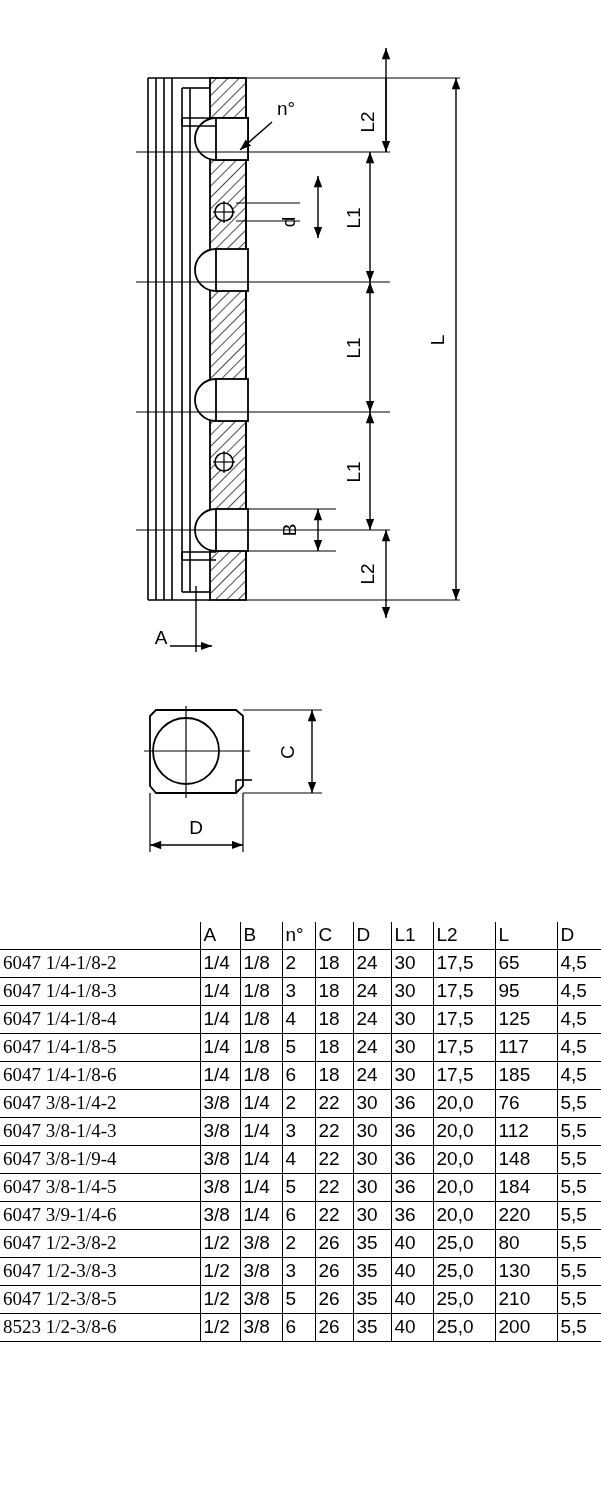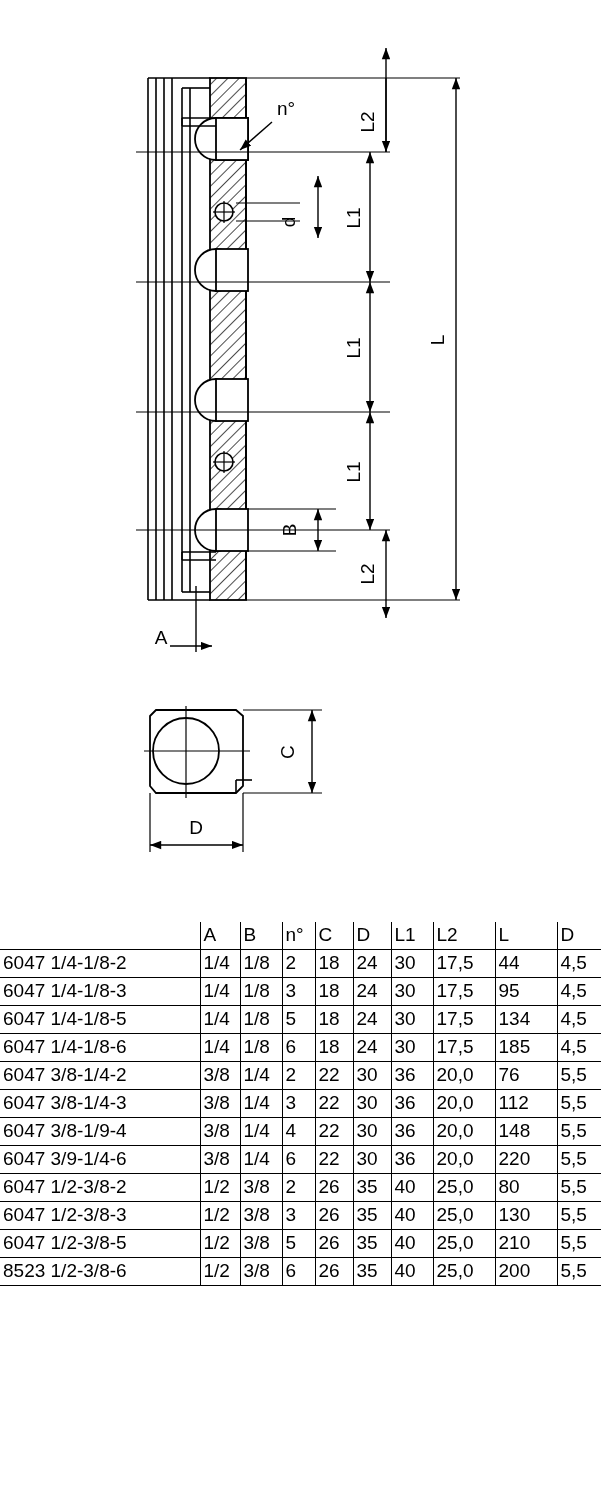--- a/index.html
+++ b/index.html
@@ -52,20 +52,21 @@
   }
   #spec-table tr.header-row th {
     border-top: none;
   }
   #spec-table tr.header-row th.c-desig {
     border-left: none;
     border-bottom: 1.6px solid #000;
   }
   #spec-table td.c-desig {
     border-left: none;
+    font-family: Liberation Serif, serif;
   }
   #spec-table th.c-desig, #spec-table td.c-desig { width: 200px; }
   #spec-table th.c-a,  #spec-table td.c-a  { width: 40px; }
   #spec-table th.c-b,  #spec-table td.c-b  { width: 42px; }
   #spec-table th.c-n,  #spec-table td.c-n  { width: 33px; }
   #spec-table th.c-c,  #spec-table td.c-c  { width: 38px; }
   #spec-table th.c-d,  #spec-table td.c-d  { width: 38px; }
   #spec-table th.c-l1, #spec-table td.c-l1 { width: 42px; }
   #spec-table th.c-l2, #spec-table td.c-l2 { width: 62px; }
   #spec-table th.c-l,  #spec-table td.c-l  { width: 62px; }
@@ -238,45 +239,57 @@
   <tbody id="spec-table-body">
       <tr>
         <td class="c-desig">6047 1/4-1/8-2</td>
         <td class="c-a">1/4</td>
         <td class="c-b">1/8</td>
         <td class="c-n">2</td>
         <td class="c-c">18</td>
         <td class="c-d">24</td>
         <td class="c-l1">30</td>
         <td class="c-l2">17,5</td>
-        <td class="c-l">44</td>
+        <td class="c-l">65</td>
         <td class="c-d2">4,5</td>
       </tr>
       <tr>
         <td class="c-desig">6047 1/4-1/8-3</td>
         <td class="c-a">1/4</td>
         <td class="c-b">1/8</td>
         <td class="c-n">3</td>
         <td class="c-c">18</td>
         <td class="c-d">24</td>
         <td class="c-l1">30</td>
         <td class="c-l2">17,5</td>
         <td class="c-l">95</td>
         <td class="c-d2">4,5</td>
       </tr>
       <tr>
+        <td class="c-desig">6047 1/4-1/8-4</td>
+        <td class="c-a">1/4</td>
+        <td class="c-b">1/8</td>
+        <td class="c-n">4</td>
+        <td class="c-c">18</td>
+        <td class="c-d">24</td>
+        <td class="c-l1">30</td>
+        <td class="c-l2">17,5</td>
+        <td class="c-l">125</td>
+        <td class="c-d2">4,5</td>
+      </tr>
+      <tr>
         <td class="c-desig">6047 1/4-1/8-5</td>
         <td class="c-a">1/4</td>
         <td class="c-b">1/8</td>
         <td class="c-n">5</td>
         <td class="c-c">18</td>
         <td class="c-d">24</td>
         <td class="c-l1">30</td>
         <td class="c-l2">17,5</td>
-        <td class="c-l">134</td>
+        <td class="c-l">117</td>
         <td class="c-d2">4,5</td>
       </tr>
       <tr>
         <td class="c-desig">6047 1/4-1/8-6</td>
         <td class="c-a">1/4</td>
         <td class="c-b">1/8</td>
         <td class="c-n">6</td>
         <td class="c-c">18</td>
         <td class="c-d">24</td>
         <td class="c-l1">30</td>
@@ -314,20 +327,32 @@
         <td class="c-b">1/4</td>
         <td class="c-n">4</td>
         <td class="c-c">22</td>
         <td class="c-d">30</td>
         <td class="c-l1">36</td>
         <td class="c-l2">20,0</td>
         <td class="c-l">148</td>
         <td class="c-d2">5,5</td>
       </tr>
       <tr>
+        <td class="c-desig">6047 3/8-1/4-5</td>
+        <td class="c-a">3/8</td>
+        <td class="c-b">1/4</td>
+        <td class="c-n">5</td>
+        <td class="c-c">22</td>
+        <td class="c-d">30</td>
+        <td class="c-l1">36</td>
+        <td class="c-l2">20,0</td>
+        <td class="c-l">184</td>
+        <td class="c-d2">5,5</td>
+      </tr>
+      <tr>
         <td class="c-desig">6047 3/9-1/4-6</td>
         <td class="c-a">3/8</td>
         <td class="c-b">1/4</td>
         <td class="c-n">6</td>
         <td class="c-c">22</td>
         <td class="c-d">30</td>
         <td class="c-l1">36</td>
         <td class="c-l2">20,0</td>
         <td class="c-l">220</td>
         <td class="c-d2">5,5</td>

